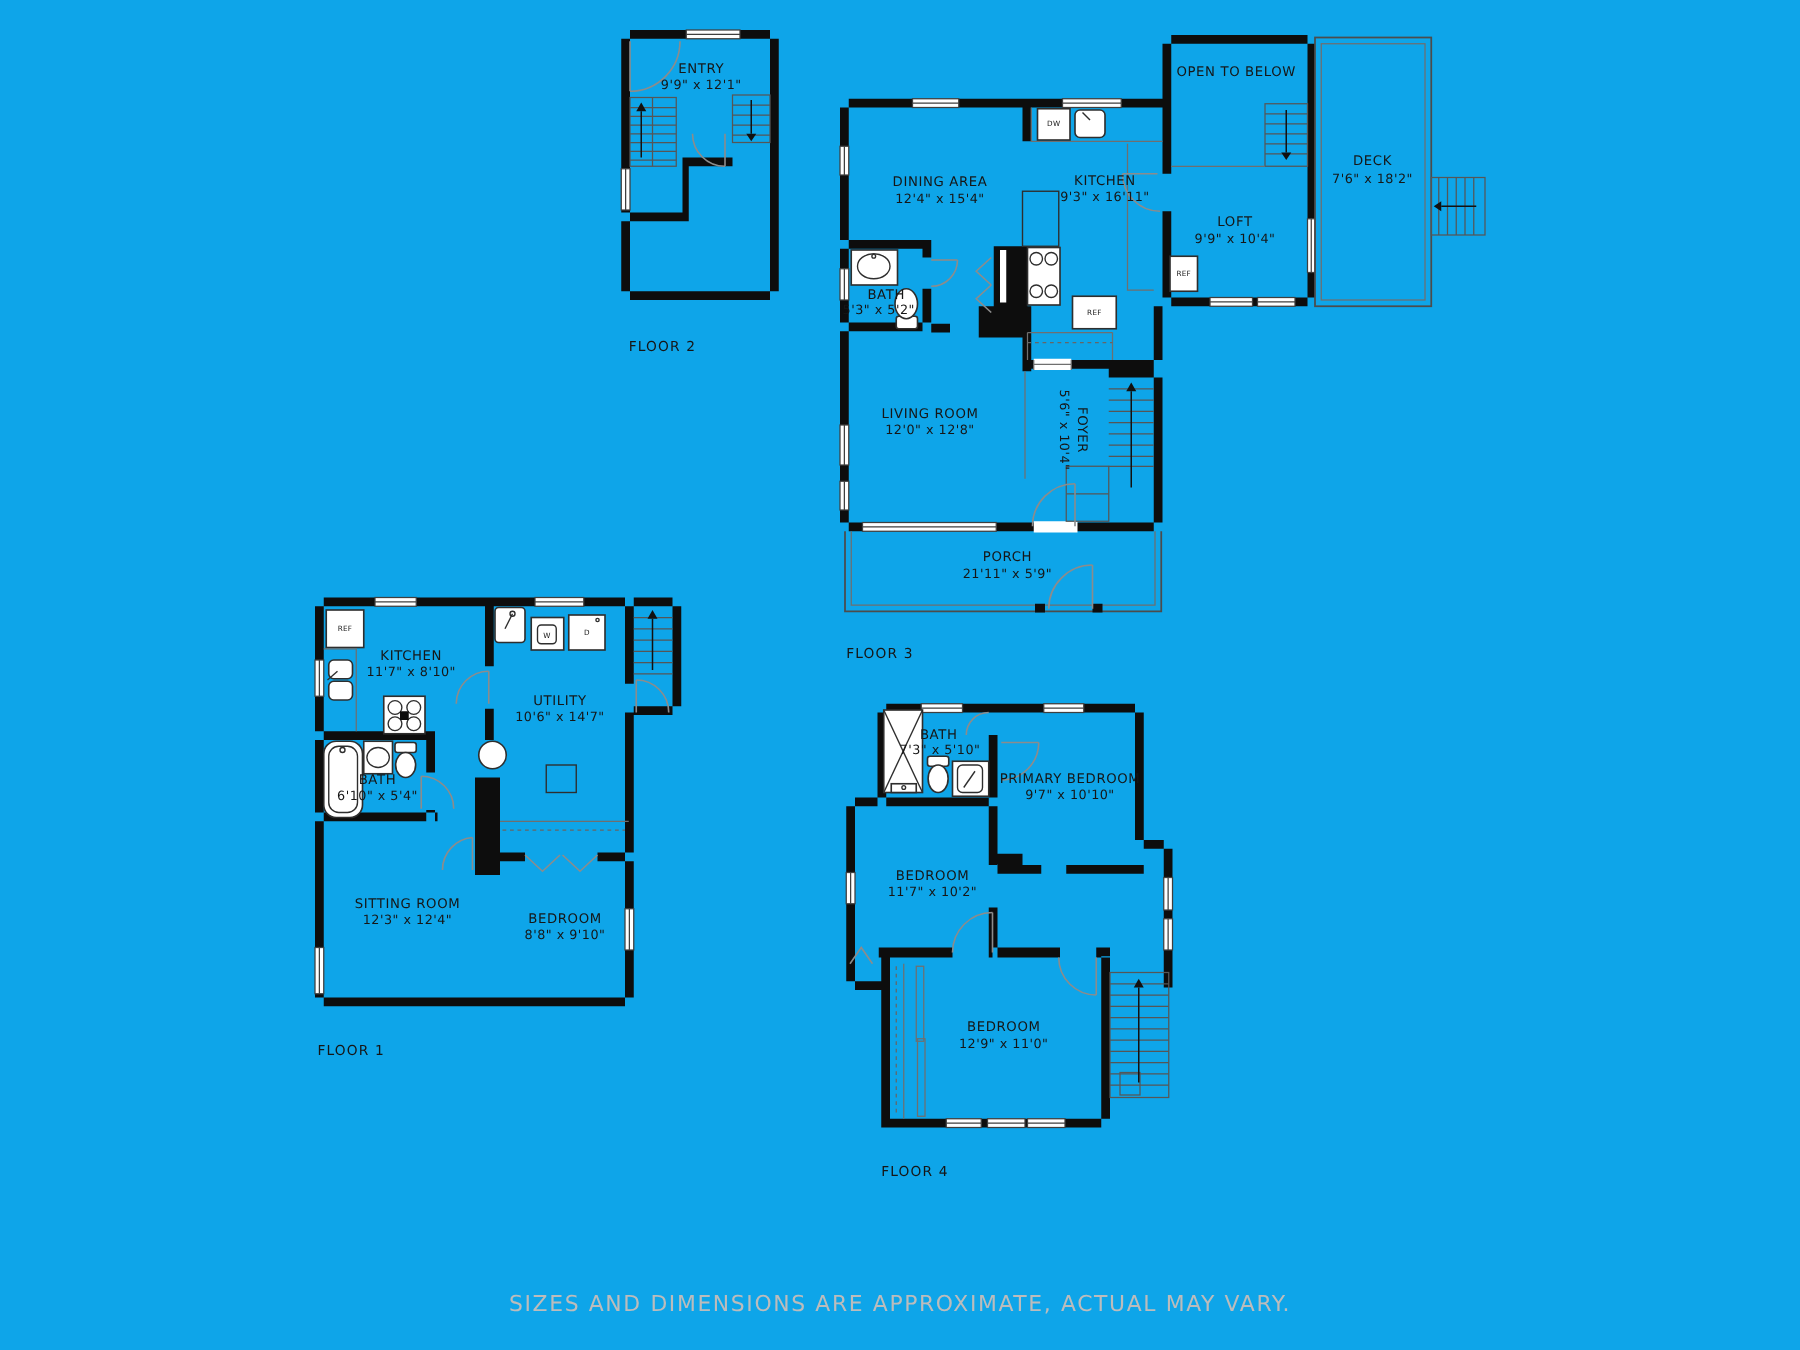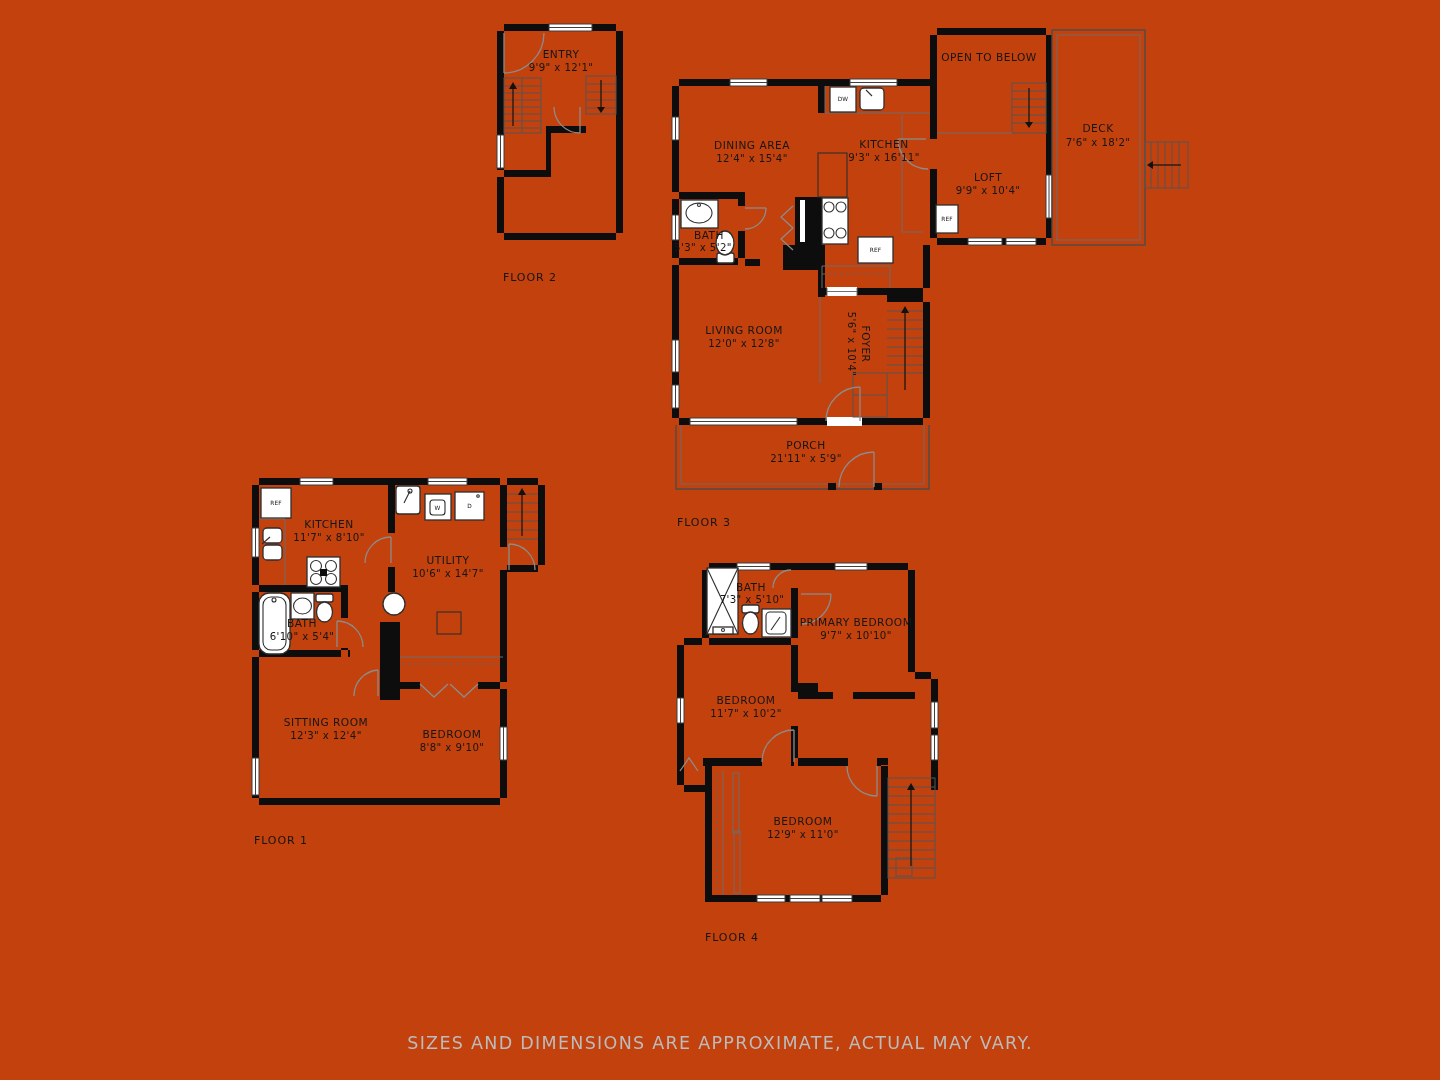--- a/index.html
+++ b/index.html
@@ -1,16 +1,16 @@
 <!DOCTYPE html>
 <html><head>
 <meta charset="utf-8">
 <style>
   html,body{margin:0;padding:0;background:#ffffff;}
-  .page{position:relative;width:1440px;height:1080px;background:#c2410c;overflow:hidden;}
+  .page{position:relative;width:1440px;height:1080px;background:#0ea5e9;overflow:hidden;}
   svg{display:block;}
   .w{fill:#0d0d0d;}
   .gapw{fill:#ffffff;}
   .winr{fill:#ffffff;stroke:#3f3f3f;stroke-width:1;}
   .winl{stroke:#3f3f3f;stroke-width:1;}
   .tl{stroke:#4c4c4c;stroke-width:1.4;fill:none;}
   .tn{stroke:#6f6f6f;stroke-width:1;fill:none;}
   .door{stroke:#8c8c8c;stroke-width:1.3;fill:none;}
   .stair{stroke:#565656;stroke-width:1;fill:none;}
   .arrow{fill:#111;stroke:none;}

